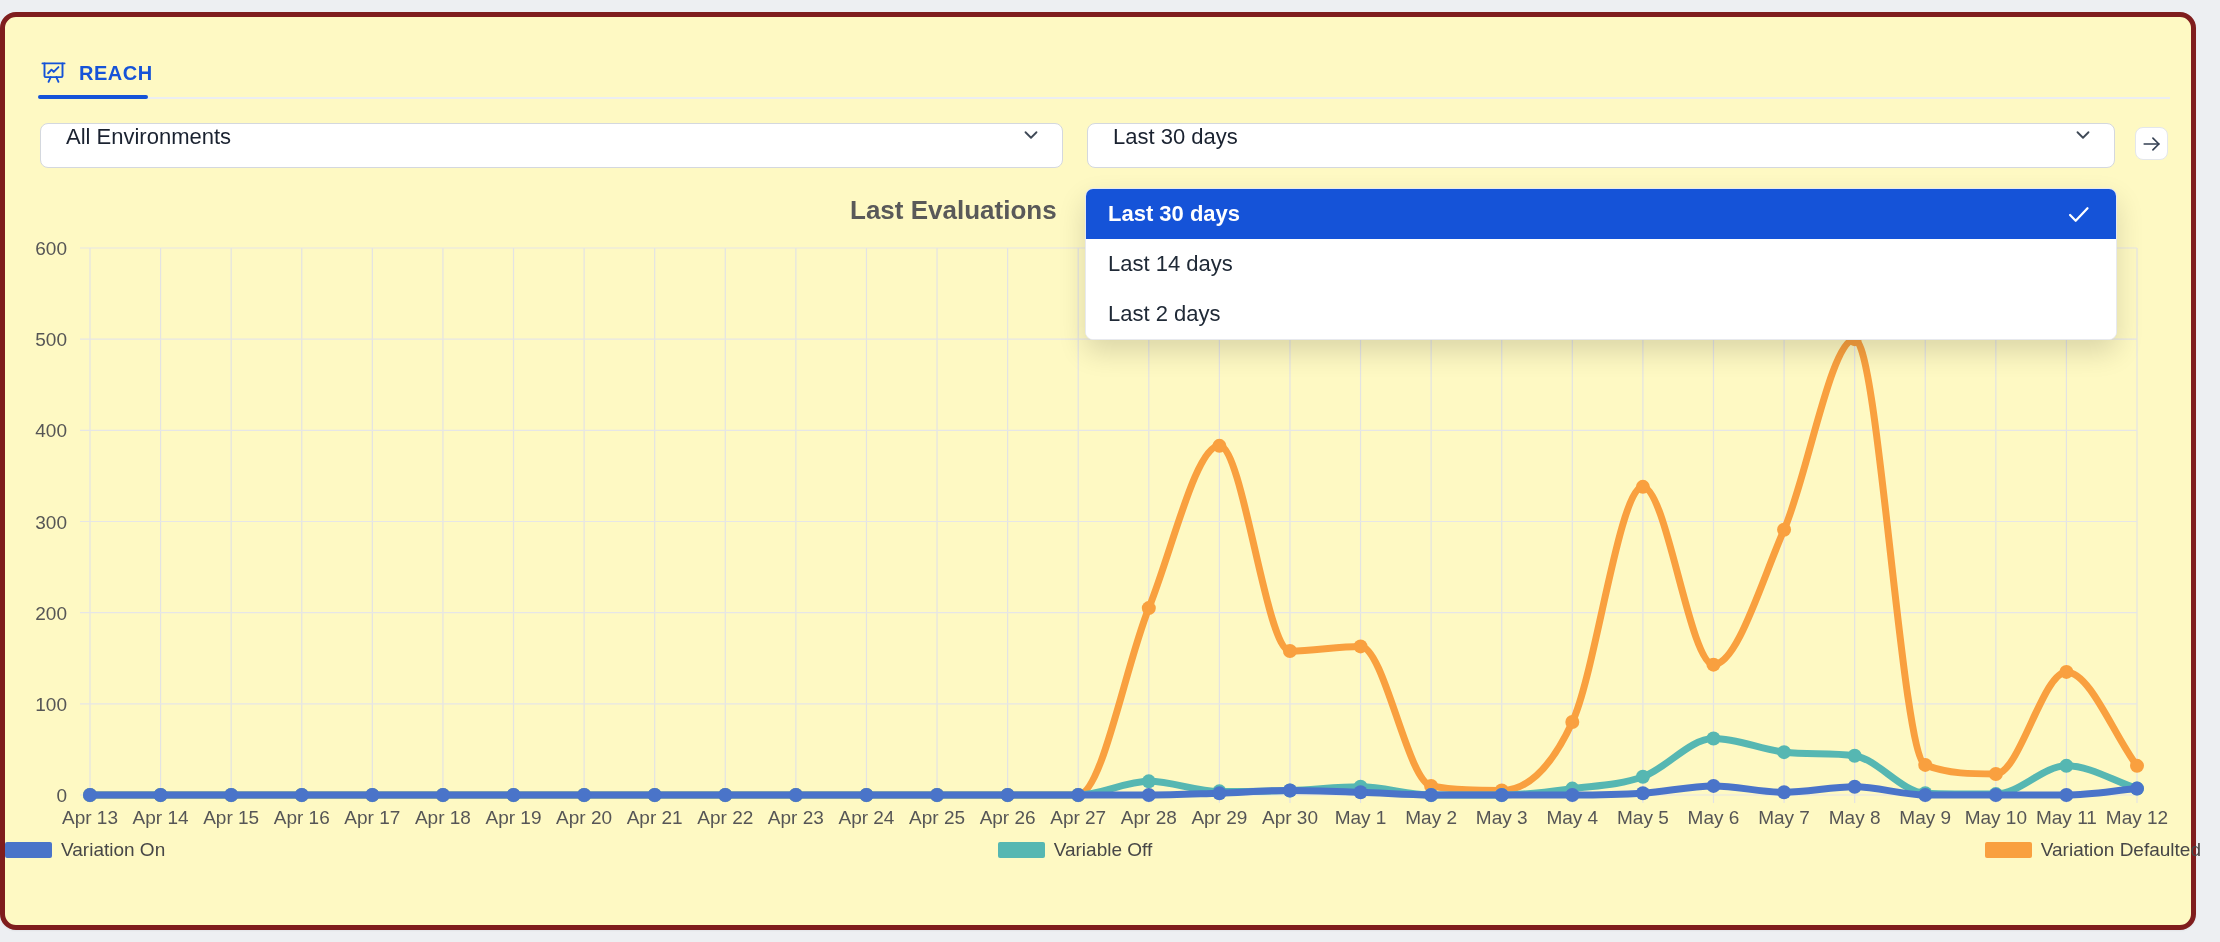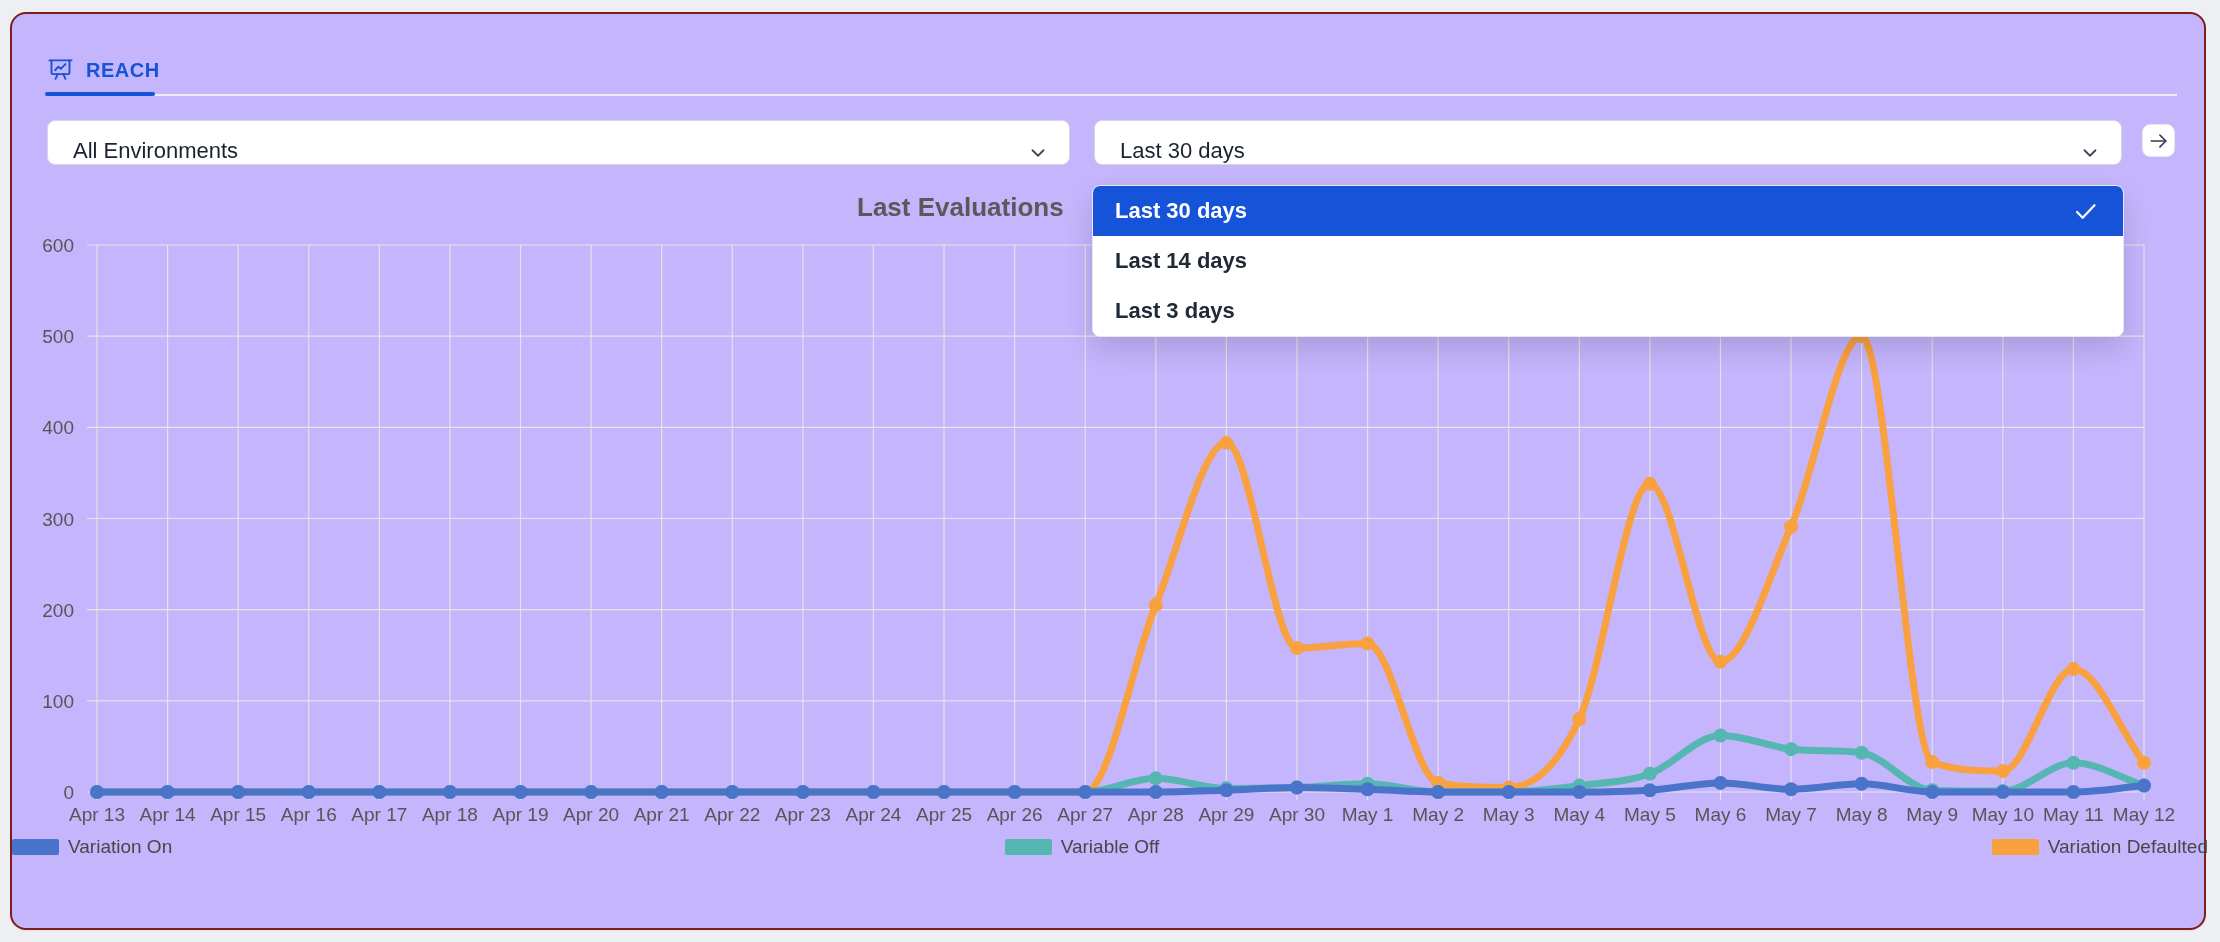--- a/index.html
+++ b/index.html
@@ -1,42 +1,42 @@
 <!DOCTYPE html>
 <html><head>
 <meta charset="utf-8">
 <style>
   html,body{margin:0;padding:0;}
   body{
     width:2220px;height:942px;position:relative;overflow:hidden;
     background:#edeff2;font-family:"Liberation Sans",sans-serif;
   }
   .panel{
-    position:absolute;left:10px;top:12px;width:2196px;height:918px;
-    background:#c4b5fd;border:2px solid #7f1d1d;border-radius:16px;
+    position:absolute;left:0;top:12px;width:2196px;height:918px;
+    background:#fef9c3;border:5px solid #7f1d1d;border-radius:16px;
     box-shadow:0 1px 2px rgba(16,24,40,.05);box-sizing:border-box;
   }
   
   .tabbar{
     position:absolute;left:35px;top:32px;width:2130px;height:48px;
     border-bottom:2px solid #eceef1;box-sizing:content-box;
   }
   .tab{
     position:relative;display:inline-flex;align-items:center;gap:12px;height:100%;
     color:#1553d8;font-size:20px;font-weight:bold;letter-spacing:.5px;cursor:pointer;
   }
   .tab::after{
     content:"";position:absolute;left:-2px;bottom:-2px;width:110px;height:4px;
     background:#1553d8;border-radius:2px;
   }
   
   .select{
     position:absolute;top:106px;height:45px;background:#fff;
     border:1px solid #d4d8de;border-radius:8px;box-sizing:border-box;
-    display:flex;align-items:flex-end;justify-content:space-between;
+    display:flex;align-items:flex-start;justify-content:space-between;
     padding:0 20px 0 25px;font-size:22px;color:#1a2230;cursor:pointer;z-index:10;
   }
   #env-select{left:35px;width:1023px;}
   #date-select{left:1082px;width:1028px;}
   .arrow-btn{
     position:absolute;left:2130px;top:110px;width:33px;height:33px;
     border:1px solid #e4e7eb;border-radius:8px;background:#fff;
     display:flex;align-items:center;justify-content:center;
     box-sizing:border-box;cursor:pointer;z-index:10;padding:0;
   }
@@ -55,21 +55,21 @@
   .legend-item{display:flex;align-items:center;gap:9px;font-size:19px;color:#474747;cursor:pointer;}
   .legend-swatch{display:inline-block;width:47px;height:16px;border-radius:2px;}
   
   #date-menu{
     position:absolute;left:1080px;top:171px;width:1030px;background:#fff;
     border:1px solid #e7e9ee;border-radius:8px;overflow:hidden;z-index:50;
     box-shadow:0 12px 28px rgba(0,0,0,.14);
   }
   .menu-item{
     height:50px;display:flex;align-items:center;justify-content:space-between;
-    padding:0 24px 0 22px;font-size:22px;color:#202a37;background:#fff;cursor:pointer;font-weight:bold;
+    padding:0 24px 0 22px;font-size:22px;color:#202a37;background:#fff;cursor:pointer;
   }
   .menu-item.selected{background:#1553d8;color:#fff;font-weight:bold;}
 </style>
 </head>
 <body>
 
 <div class="panel">
 
   <div class="tabbar">
     <div class="tab">
@@ -308,17 +308,17 @@
       <div class="menu-item selected">
         <span>Last 30 days</span>
         <svg width="27" height="27" viewBox="0 0 24 24" fill="none" stroke="#ffffff" stroke-width="2" stroke-linecap="round" stroke-linejoin="round">
           <path d="M4.5 12.5l5 5L20 6.5"></path>
         </svg>
       </div>
       <div class="menu-item">
         <span>Last 14 days</span>
       </div>
       <div class="menu-item">
-        <span>Last 3 days</span>
+        <span>Last 2 days</span>
       </div>
     </div>
 
 </div>
 
 </body></html>

